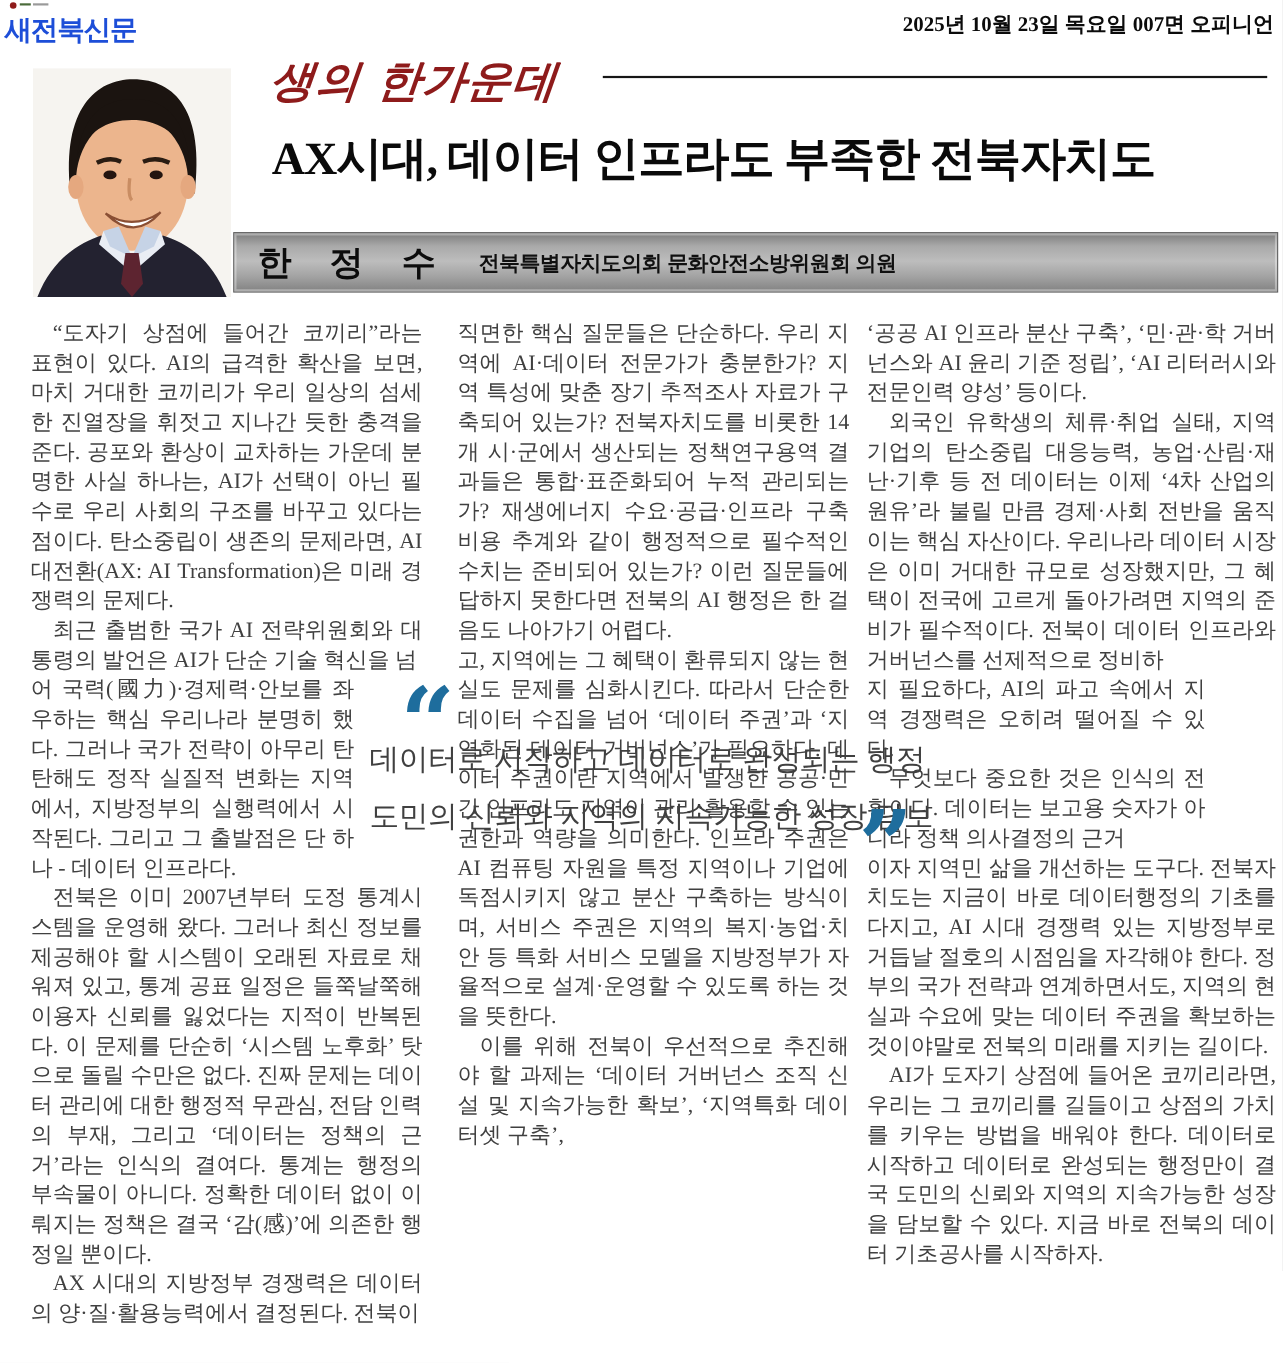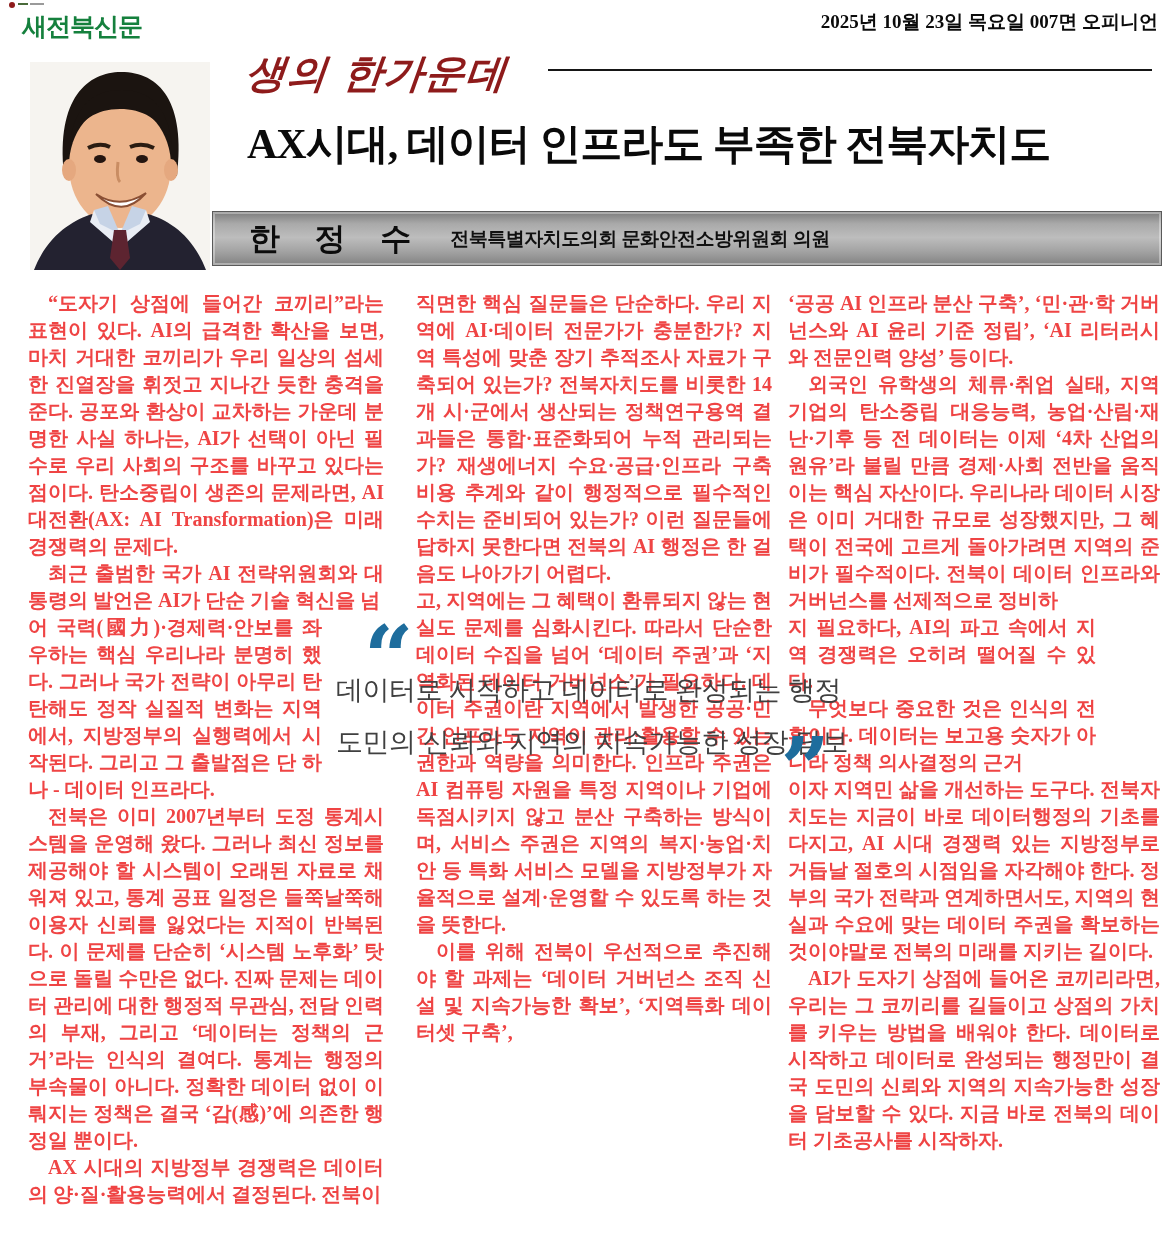--- a/index.html
+++ b/index.html
@@ -1,47 +1,47 @@
 <!DOCTYPE html>
 <html><head>
 <meta charset="utf-8">
 <style>
   html,body{margin:0;padding:0;background:#e9e9e9;}
   .page{position:relative;width:1166px;height:1239px;background:#ffffff;overflow:hidden;
         font-family:"Liberation Serif",serif;color:#101010;}
 
   
-  .masthead-logo{position:absolute;left:22px;top:10px;font-family:"Liberation Sans",sans-serif;
-        font-weight:900;font-size:25px;letter-spacing:-1px;color:#15803d;}
+  .masthead-logo{position:absolute;left:4px;top:10px;font-family:"Liberation Sans",sans-serif;
+        font-weight:900;font-size:25px;letter-spacing:-1px;color:#1d4ed8;}
   .masthead-emblem{position:absolute;left:8px;top:1px;width:40px;height:9px;}
   .dateline{position:absolute;right:8px;top:9px;font-weight:bold;font-size:19px;letter-spacing:0px;color:#0b0b0b;}
 
   
   .photo{position:absolute;left:30px;top:62px;width:180px;height:208px;}
 
   
   .series{position:absolute;left:246px;top:46px;font-family:"DejaVu Serif",serif;
         font-style:italic;font-weight:900;font-size:40px;color:#8e1b1b;transform:skewX(-6deg);letter-spacing:1px;}
   .series-rule{position:absolute;left:548px;top:69px;width:604px;height:2px;background:#161616;}
 
   
   .headline{position:absolute;left:247px;top:116px;width:915px;font-weight:bold;font-size:42px;
         letter-spacing:-1px;color:#0a0a0a;white-space:nowrap;font-family:Liberation Serif, serif;}
 
   
   .author-bar{position:absolute;left:212px;top:211px;width:948px;height:53px;
         background:linear-gradient(180deg,#7c7c7c 0%,#a9a9a9 22%,#bdbdbd 48%,#a3a3a3 74%,#828282 100%);
         border:1px solid #5a5a5a;box-shadow:inset 0 0 0 2px rgba(255,255,255,0.35);
         display:flex;align-items:center;font-family:"Liberation Sans",sans-serif;}
-  .author-name{margin-left:36px;font-size:31px;font-weight:bold;letter-spacing:13px;color:#0c0c0c;white-space:nowrap;}
+  .author-name{margin-left:21px;font-size:31px;font-weight:bold;letter-spacing:13px;color:#0c0c0c;white-space:nowrap;}
   .author-title{margin-left:26px;font-size:19px;font-weight:bold;letter-spacing:-0.5px;color:#101010;white-space:nowrap;}
 
   
   .col{position:absolute;top:290px;text-align:justify;font-size:20px;line-height:27px;
-        word-break:break-all;color:#ef4444;font-weight:bold;}
+        word-break:break-all;color:#404040;}
   .col p{margin:0;text-indent:20px;}
   .col p.noindent{text-indent:0;}
   .col1{left:28px;width:356px;}
   .col2{left:416px;width:356px;}
   .col3{left:788px;width:372px;}
   .narrow{width:294px;}
   .wrap-indent{margin-left:64px;width:308px;}
   .after-quote{margin-top:152px;}
 
   

